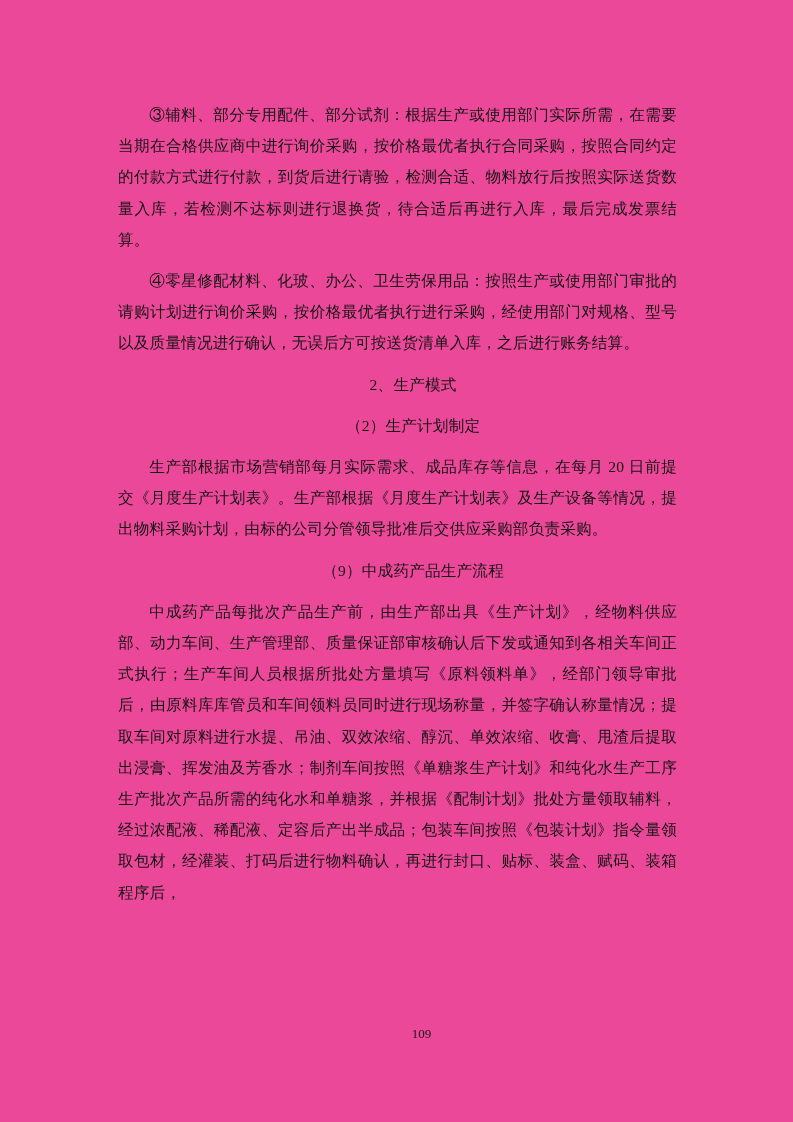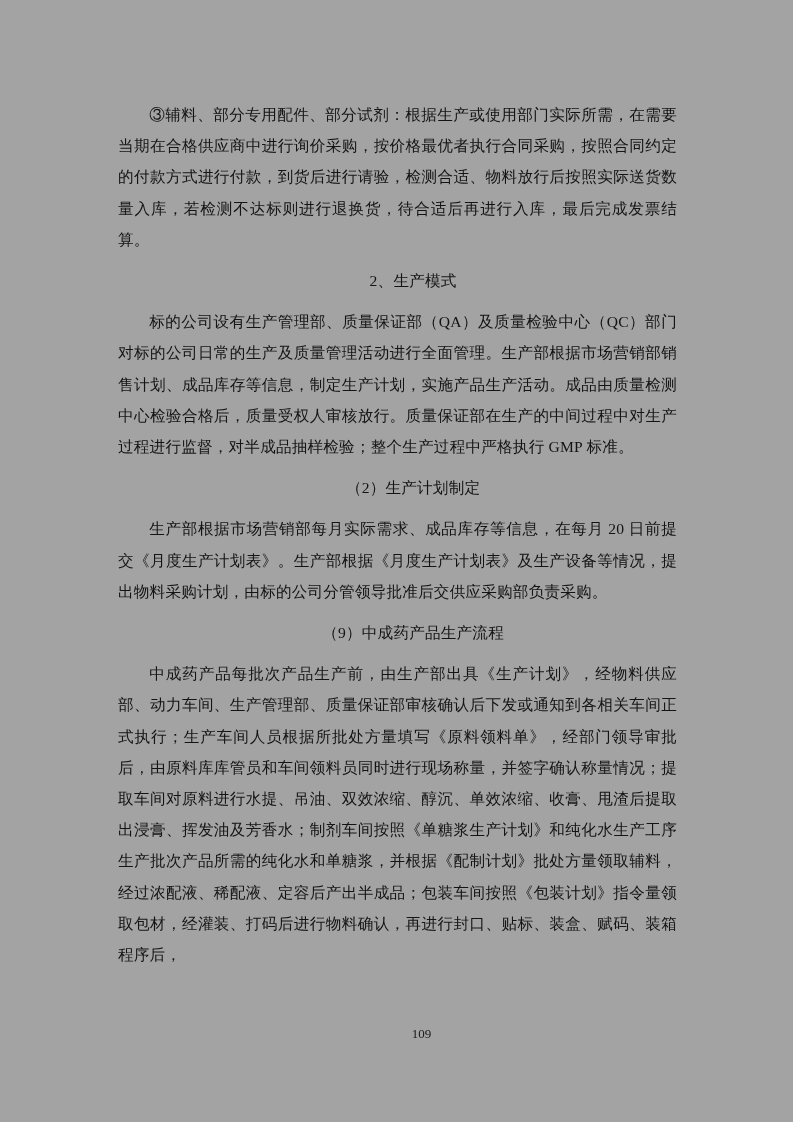--- a/index.html
+++ b/index.html
@@ -5,21 +5,21 @@
   html, body {
     margin: 0;
     padding: 0;
     background: #ffffff;
   }
   .page {
     position: relative;
     width: 793px;
     height: 1122px;
     margin: 0 auto;
-    background: #a3a3a3;
+    background: #ec4899;
     overflow: hidden;
     font-family: "Liberation Serif", "DejaVu Serif", serif;
     color: #141414;
   }
   .doc-body {
     position: absolute;
     top: 99px;
     left: 118px;
     width: 559px;
   }
@@ -46,21 +46,21 @@
     color: #1a1a1a;
     padding-left: 25px;
   }
 </style>
 </head>
 <body>
 
 <div class="page">
   <div class="doc-body">
       <p class="body">③辅料、部分专用配件、部分试剂：根据生产或使用部门实际所需，在需要当期在合格供应商中进行询价采购，按价格最优者执行合同采购，按照合同约定的付款方式进行付款，到货后进行请验，检测合适、物料放行后按照实际送货数量入库，若检测不达标则进行退换货，待合适后再进行入库，最后完成发票结算。</p>
+      <p class="body">④零星修配材料、化玻、办公、卫生劳保用品：按照生产或使用部门审批的请购计划进行询价采购，按价格最优者执行进行采购，经使用部门对规格、型号以及质量情况进行确认，无误后方可按送货清单入库，之后进行账务结算。</p>
       <p class="heading">2、生产模式</p>
-      <p class="body">标的公司设有生产管理部、质量保证部（QA）及质量检验中心（QC）部门对标的公司日常的生产及质量管理活动进行全面管理。生产部根据市场营销部销售计划、成品库存等信息，制定生产计划，实施产品生产活动。成品由质量检测中心检验合格后，质量受权人审核放行。质量保证部在生产的中间过程中对生产过程进行监督，对半成品抽样检验；整个生产过程中严格执行 GMP 标准。</p>
       <p class="heading">（2）生产计划制定</p>
       <p class="body">生产部根据市场营销部每月实际需求、成品库存等信息，在每月 20 日前提交《月度生产计划表》。生产部根据《月度生产计划表》及生产设备等情况，提出物料采购计划，由标的公司分管领导批准后交供应采购部负责采购。</p>
       <p class="heading">（9）中成药产品生产流程</p>
       <p class="body">中成药产品每批次产品生产前，由生产部出具《生产计划》，经物料供应部、动力车间、生产管理部、质量保证部审核确认后下发或通知到各相关车间正式执行；生产车间人员根据所批处方量填写《原料领料单》，经部门领导审批后，由原料库库管员和车间领料员同时进行现场称量，并签字确认称量情况；提取车间对原料进行水提、吊油、双效浓缩、醇沉、单效浓缩、收膏、甩渣后提取出浸膏、挥发油及芳香水；制剂车间按照《单糖浆生产计划》和纯化水生产工序生产批次产品所需的纯化水和单糖浆，并根据《配制计划》批处方量领取辅料，经过浓配液、稀配液、定容后产出半成品；包装车间按照《包装计划》指令量领取包材，经灌装、打码后进行物料确认，再进行封口、贴标、装盒、赋码、装箱程序后，</p>
     </div>
   <div class="page-number">109</div>
 </div>
 
 </body></html>

